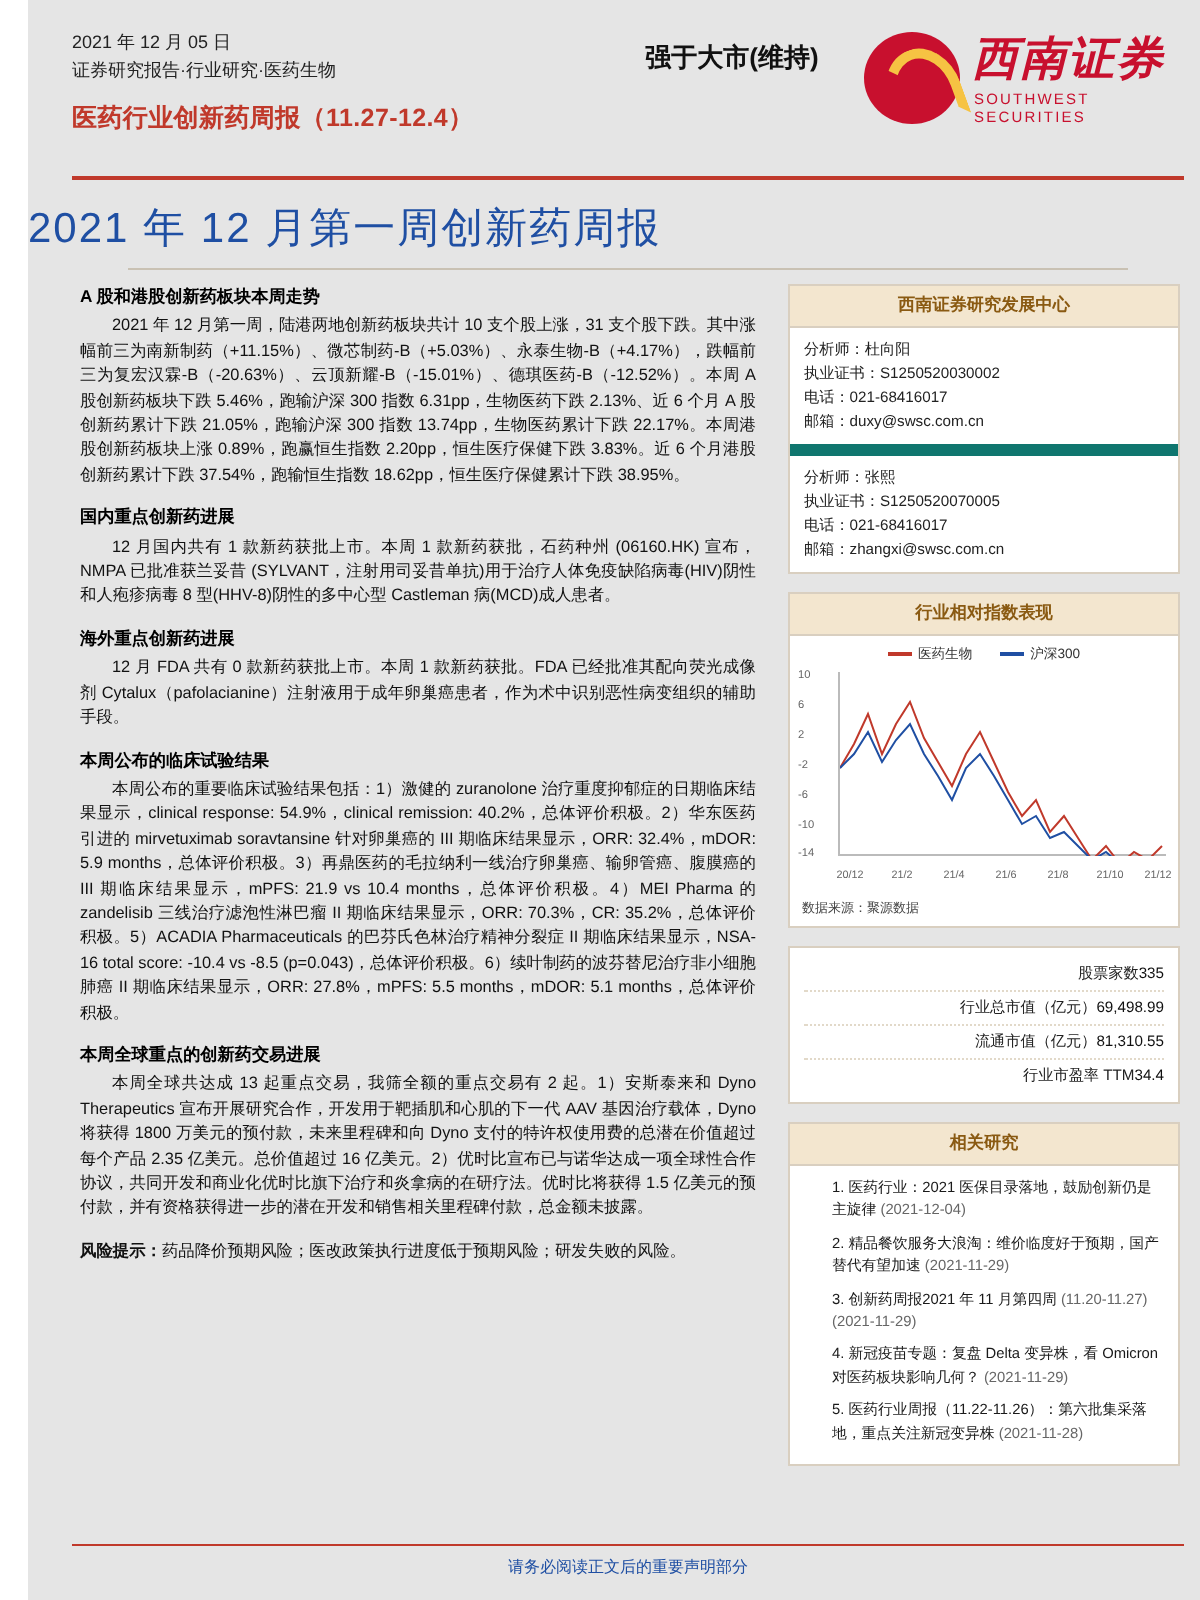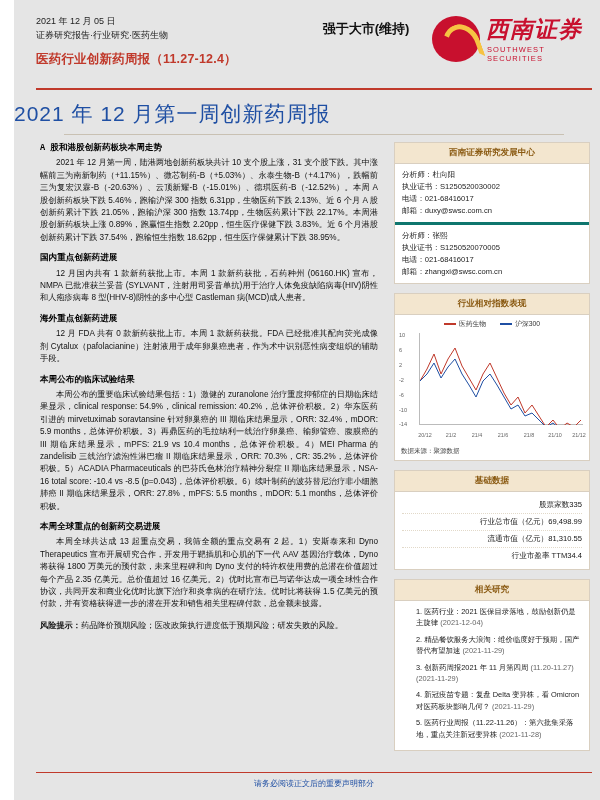--- a/index.html
+++ b/index.html
@@ -71,21 +71,21 @@
   }
   
   .colL {
     position:absolute; left:26px; top:142px; width:338px;
     font-size:8.2px; line-height:12.4px; color:#111; text-align:justify;
   }
   .colR {
     position:absolute; left:380px; top:142px; width:196px;
   }
   .sec-h {
-    font-weight:bold; font-size:8.6px; margin:8px 0 3px 0; color:#000;font-family:Liberation Mono, monospace;
+    font-weight:bold; font-size:8.6px; margin:8px 0 3px 0; color:#000;
   }
   .sec-h:first-child { margin-top:0; }
   .para { text-indent:16px; margin-bottom:2px; }
   .risk { margin-top:9px; }
   
   .rbox { width:196px; margin-bottom:9px; border:1px solid #d9cfc0; background:#fff; }
   .rbox-t {
     background:#f3e6cf; color:#8a5a12; font-weight:bold;
     font-size:8.6px; padding:4px 6px; border-bottom:1px solid #d9cfc0;
     text-align:center;
@@ -163,21 +163,21 @@
   <div class="colR">
 
     <div class="rbox">
       <div class="rbox-t">西南证券研究发展中心</div>
       <div class="rbox-b">
         <p class="kv">分析师：杜向阳</p>
         <p class="kv">执业证书：S1250520030002</p>
         <p class="kv">电话：021-68416017</p>
         <p class="kv">邮箱：duxy@swsc.com.cn</p>
       </div>
-      <div class="rbox-b" style="border-top:3px solid #0f766e;">
+      <div class="rbox-b" style="border-top:6px solid #0f766e;">
         <p class="kv">分析师：张熙</p>
         <p class="kv">执业证书：S1250520070005</p>
         <p class="kv">电话：021-68416017</p>
         <p class="kv">邮箱：zhangxi@swsc.com.cn</p>
       </div>
     </div>
 
     <div class="rbox">
       <div class="rbox-t">行业相对指数表现</div>
       <div class="chartwrap">
@@ -205,21 +205,20 @@
           <div class="xl" style="left:104px;">21/6</div>
           <div class="xl" style="left:130px;">21/8</div>
           <div class="xl" style="left:156px;">21/10</div>
           <div class="xl" style="left:180px;">21/12</div>
         </div>
       </div>
       <div class="src">数据来源：聚源数据</div>
     </div>
 
     <div class="rbox">
-      <div class="rbox-t">基础数据</div>
       <div class="rbox-b">
         <div class="drow">
             <span>股票家数</span>
             <span>335</span>
           </div>
         <div class="drow">
             <span>行业总市值（亿元）</span>
             <span>69,498.99</span>
           </div>
         <div class="drow">

